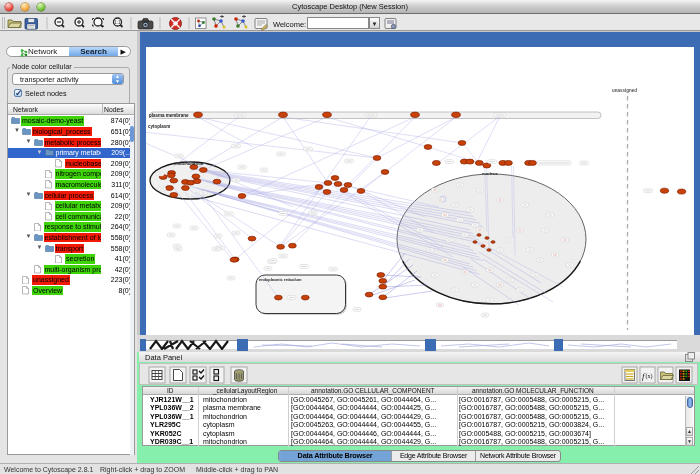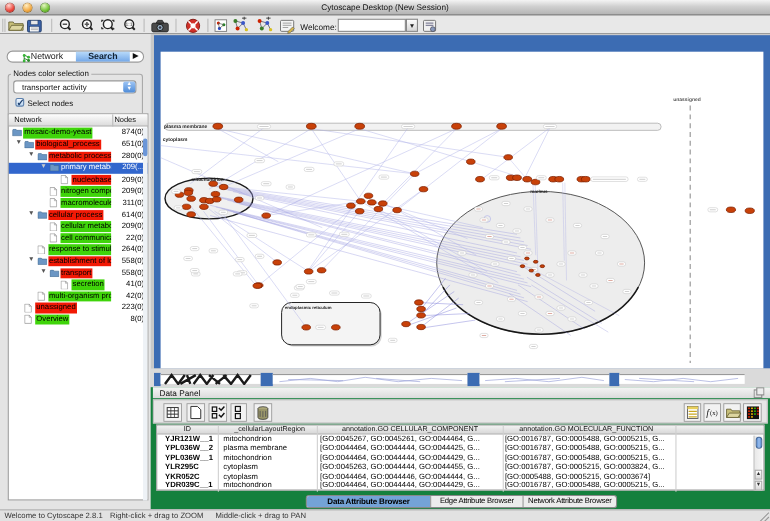--- a/index.html
+++ b/index.html
@@ -82,21 +82,21 @@
 #nettitle { position:absolute; left:6px; top:2px; right:6px; height:13px;
   background:linear-gradient(#f2f2f2,#cfcfcf 50%,#b3b3b3); border:1px solid #888;
   font-size:7.5px; color:#111; text-align:center; line-height:13px;}
 #netcanvas { position:absolute; left:6px; top:15px; right:6px; bottom:0; background:#fff; }
 
 #winstrip { position:absolute; left:0px; top:304px; width:563px; height:17px; background:#dadada; }
 #winstrip .w { position:absolute; top:5px; height:9px; background:#fff; border-top:1px solid #999; }
 #winstrip .b { position:absolute; top:4px; height:12px; background:#3c6cb3; }
 
 
-#dpanel { left:137px; top:352px; width:563px; height:111px; background:#15803d; }
+#dpanel { left:137px; top:352px; width:563px; height:111px; background:#86efac; }
 #dphead { position:absolute; left:2px; top:0px; width:561px; height:10px;
   background:linear-gradient(#f5f5f5,#dadada); font-size:7.5px; color:#111; padding-left:6px; line-height:11px; }
 #dptools { position:absolute; left:2px; top:11px; width:559px; height:22px; background:#e6e6e6; border:1px solid #c0c0c0;}
 #dtable { position:absolute; left:5px; top:34px; width:553px; height:60px; background:#fff; border:1px solid #999; }
 #dthead { position:absolute; left:0; top:0; width:551px; height:8px;
   background:linear-gradient(#f2f2f2,#d8d8d8); border-bottom:1px solid #aaa;
   font-size:6.5px; color:#111; }
 #dthead div { position:absolute; top:0px; line-height:8px; }
 .drow { position:absolute; left:0; width:545px; height:8.4px; font-size:7px; color:#000; }
 .drow div { position:absolute; top:0; line-height:8.4px; white-space:nowrap; overflow:hidden; }
@@ -206,21 +206,21 @@
           <circle cx="2" cy="1.5" r="1.3" fill="#39b539"></circle>
           <circle cx="6" cy="3" r="1.3" fill="#39b539"></circle>
           <circle cx="2" cy="6.5" r="1.3" fill="#39b539"></circle>
           <circle cx="6" cy="6" r="1.3" fill="#2a8a2a"></circle>
         </svg>
       <span id="tab-net">Network</span>
       <div id="tab-mosaic">Search</div>
       <span id="tab-arrow">▶</span>
     </div>
     <div id="groupbox"></div>
-    <div id="grouplbl">Nodes color selection</div>
+    <div id="grouplbl">Node color cellular</div>
     <div id="combo">transporter activity<span class="stepper">▲<br>▼</span></div>
     <div id="checkbox">✓</div>
     <div id="checklbl">Select nodes</div>
     <div id="treewrap">
       <div id="treehead">
           <span class="c1">Network</span>
           <span class="div"></span>
           <span class="c2">Nodes</span>
         </div>
       <div id="treerows">

